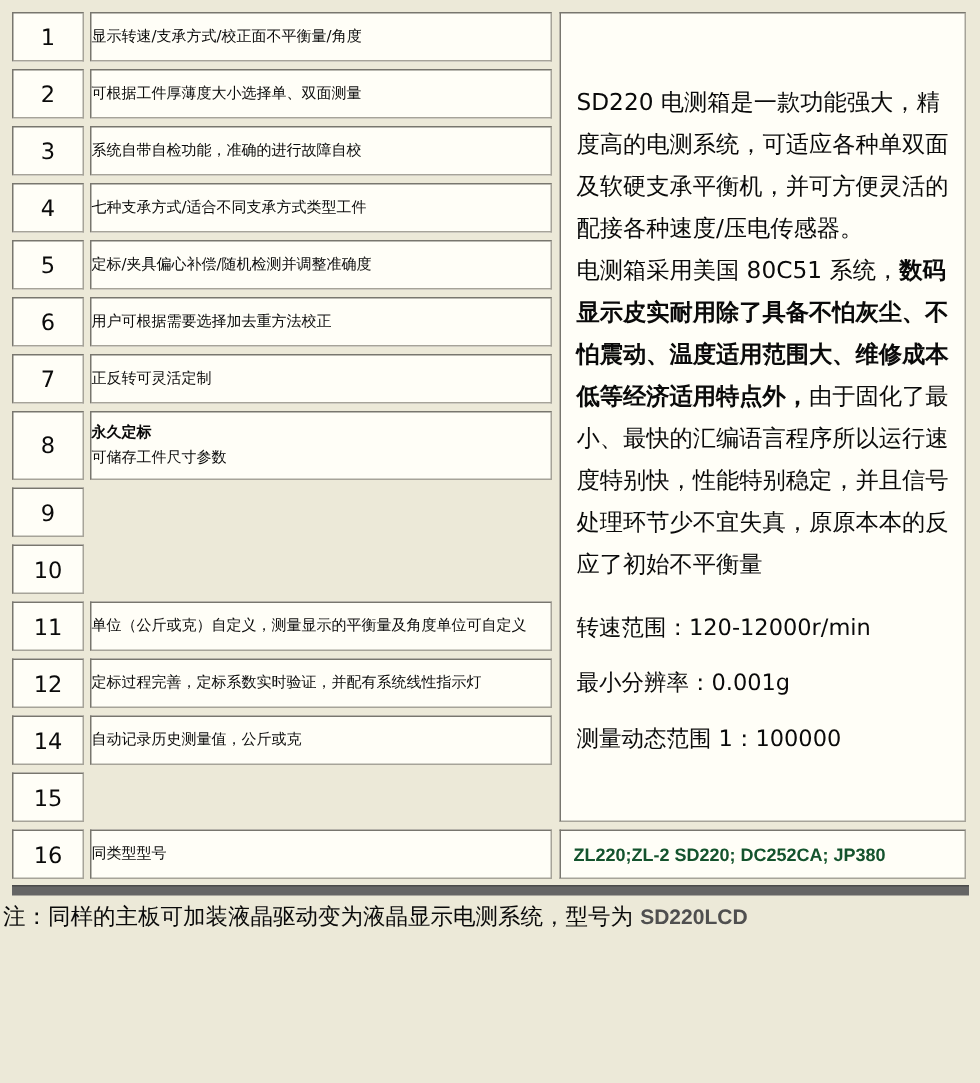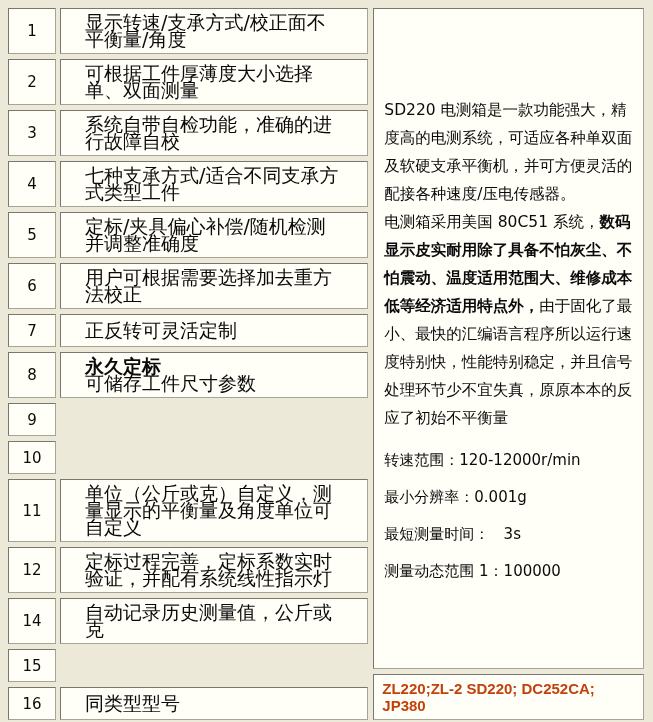--- a/index.html
+++ b/index.html
@@ -17,37 +17,37 @@
     background: var(--cell-bg, #fffef7);
     border:1px solid;
     border-color:#78766e #a6a399 #a6a399 #78766e;
   }
   .num-cell {
     width:48px; flex:none; min-height:33px;
     display:flex; align-items:center; justify-content:center;
     font-size:15px;
   }
   .feature-cell {
-    flex:1; min-height:33px; padding:5px 24px;
-    font-size:19px; line-height:17px;
+    flex:1; min-height:33px; padding:5px 0;
+    font-size:10px; line-height:17px;
     display:flex; flex-direction:column; justify-content:center;
   }
   .right-col { width:281px; display:flex; flex-direction:column; gap:5px; }
   .info-cell {
     flex:1; padding:8px 10px;
     display:flex; flex-direction:column; justify-content:center;
     font-size:15.5px; line-height:28px;
   }
   .para { margin:0; }
   .spec-list { margin-top:2px; }
   .spec { line-height:22px; margin-top:15px; white-space:pre-wrap; font-size:15px; }
   .model-cell {
     min-height:33px; display:flex; align-items:center; padding:5px 8px;
     font-family:"Liberation Sans", sans-serif; font-weight:bold;
-    font-size:15px; color:#c2410c;
+    font-size:12px; color:#14532d;
   }
   .bottom-bar {
     margin:4px 0 0 8px; width:638px; height:7px;
     background: var(--bar, #656565);
     border-top:1px solid #4a4a4a;
   }
   .note { margin:5px 0 0 2px; font-size:15px; white-space:pre-wrap; }
   .note .model-name {
     font-family:"Liberation Sans", sans-serif; font-weight:bold;
     font-size:14px; color:#4f4f4f;
@@ -132,21 +132,20 @@
   </div>
 </div>
 
   <div class="right-col">
     <div class="info-cell cellbox">
       <p class="para">SD220 电测箱是一款功能强大，精度高的电测系统，可适应各种单双面及软硬支承平衡机，并可方便灵活的配接各种速度/压电传感器。</p>
       <p class="para"><span>电测箱采用美国 80C51 系统，</span><b>数码显示皮实耐用除了具备不怕灰尘、不怕震动、温度适用范围大、维修成本低等经济适用特点外，</b><span>由于固化了最小、最快的汇编语言程序所以运行速度特别快，性能特别稳定，并且信号处理环节少不宜失真，原原本本的反应了初始不平衡量</span></p>
       <div class="spec-list">
           <div class="spec">转速范围：120-12000r/min</div>
           <div class="spec">最小分辨率：0.001g</div>
-          <div class="spec">最短测量时间：   3s</div>
           <div class="spec">测量动态范围 1：100000</div>
         </div>
     </div>
     <div class="model-cell cellbox">ZL220;ZL-2 SD220; DC252CA; JP380</div>
   </div>
 </div>
 
 <div class="bottom-bar"></div>
 
 <div class="note"><span>注：同样的主板可加装液晶驱动变为液晶显示电测系统，型号为 </span><span class="model-name">SD220LCD</span></div>

